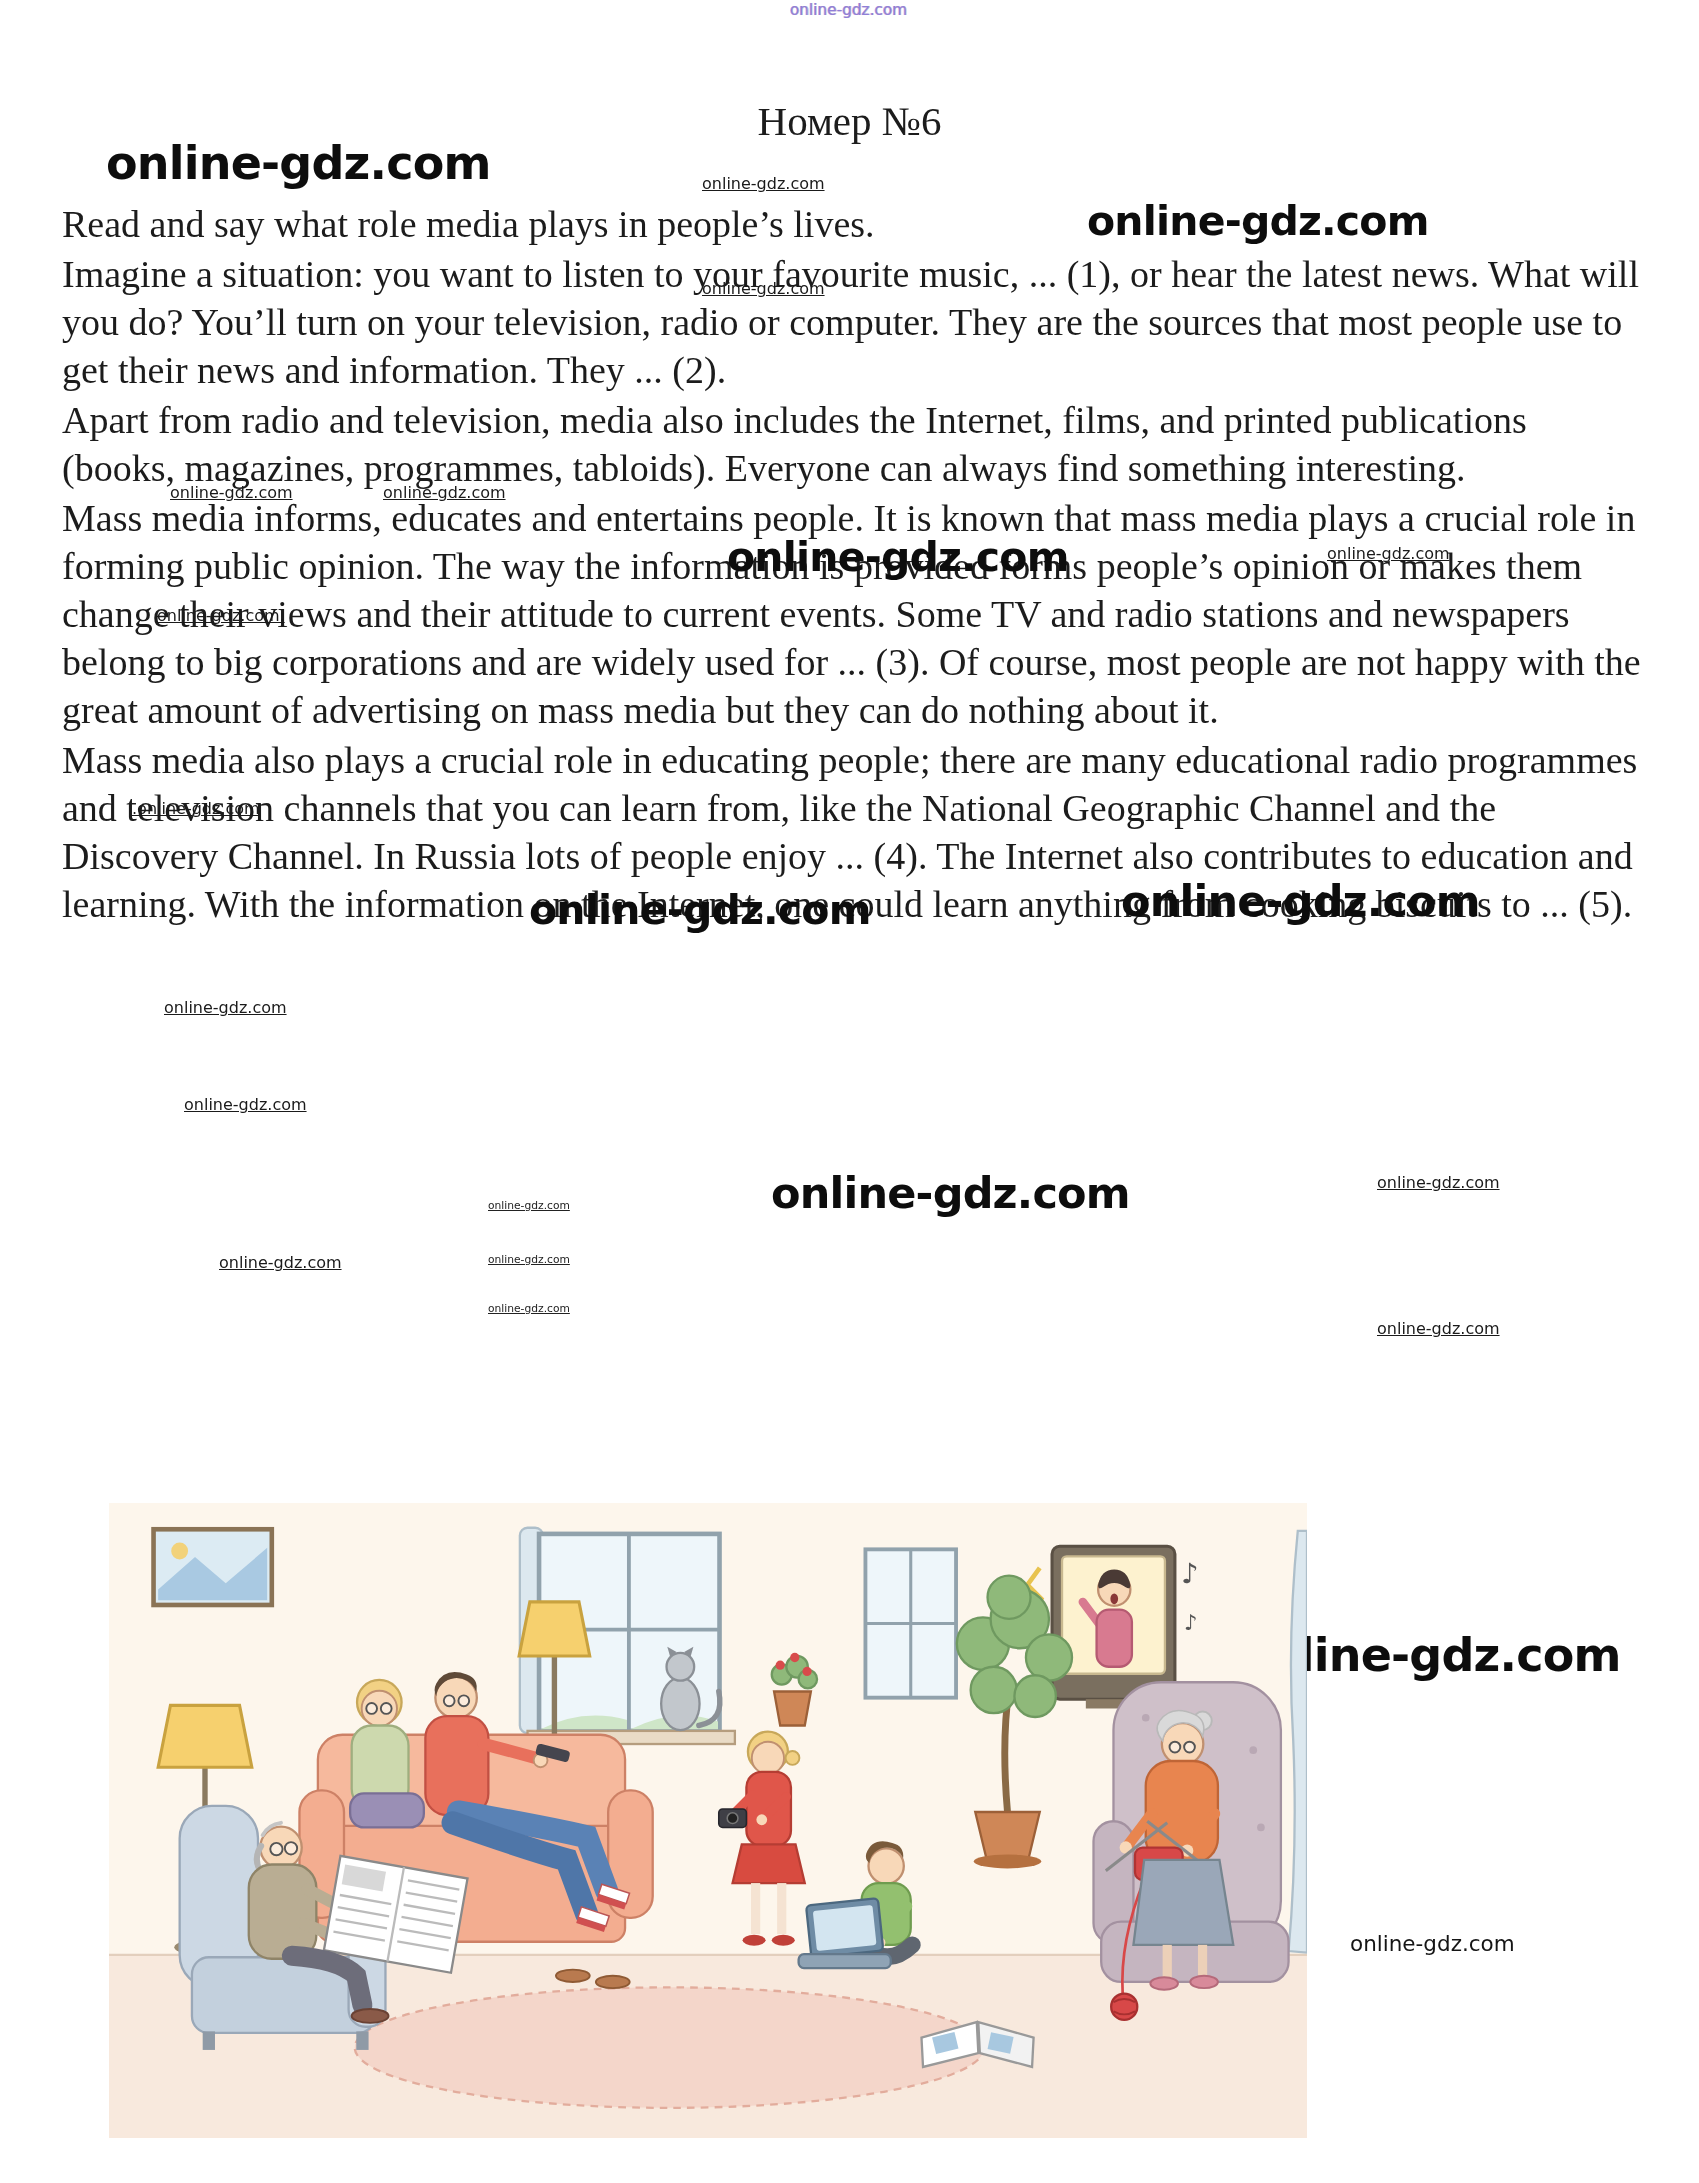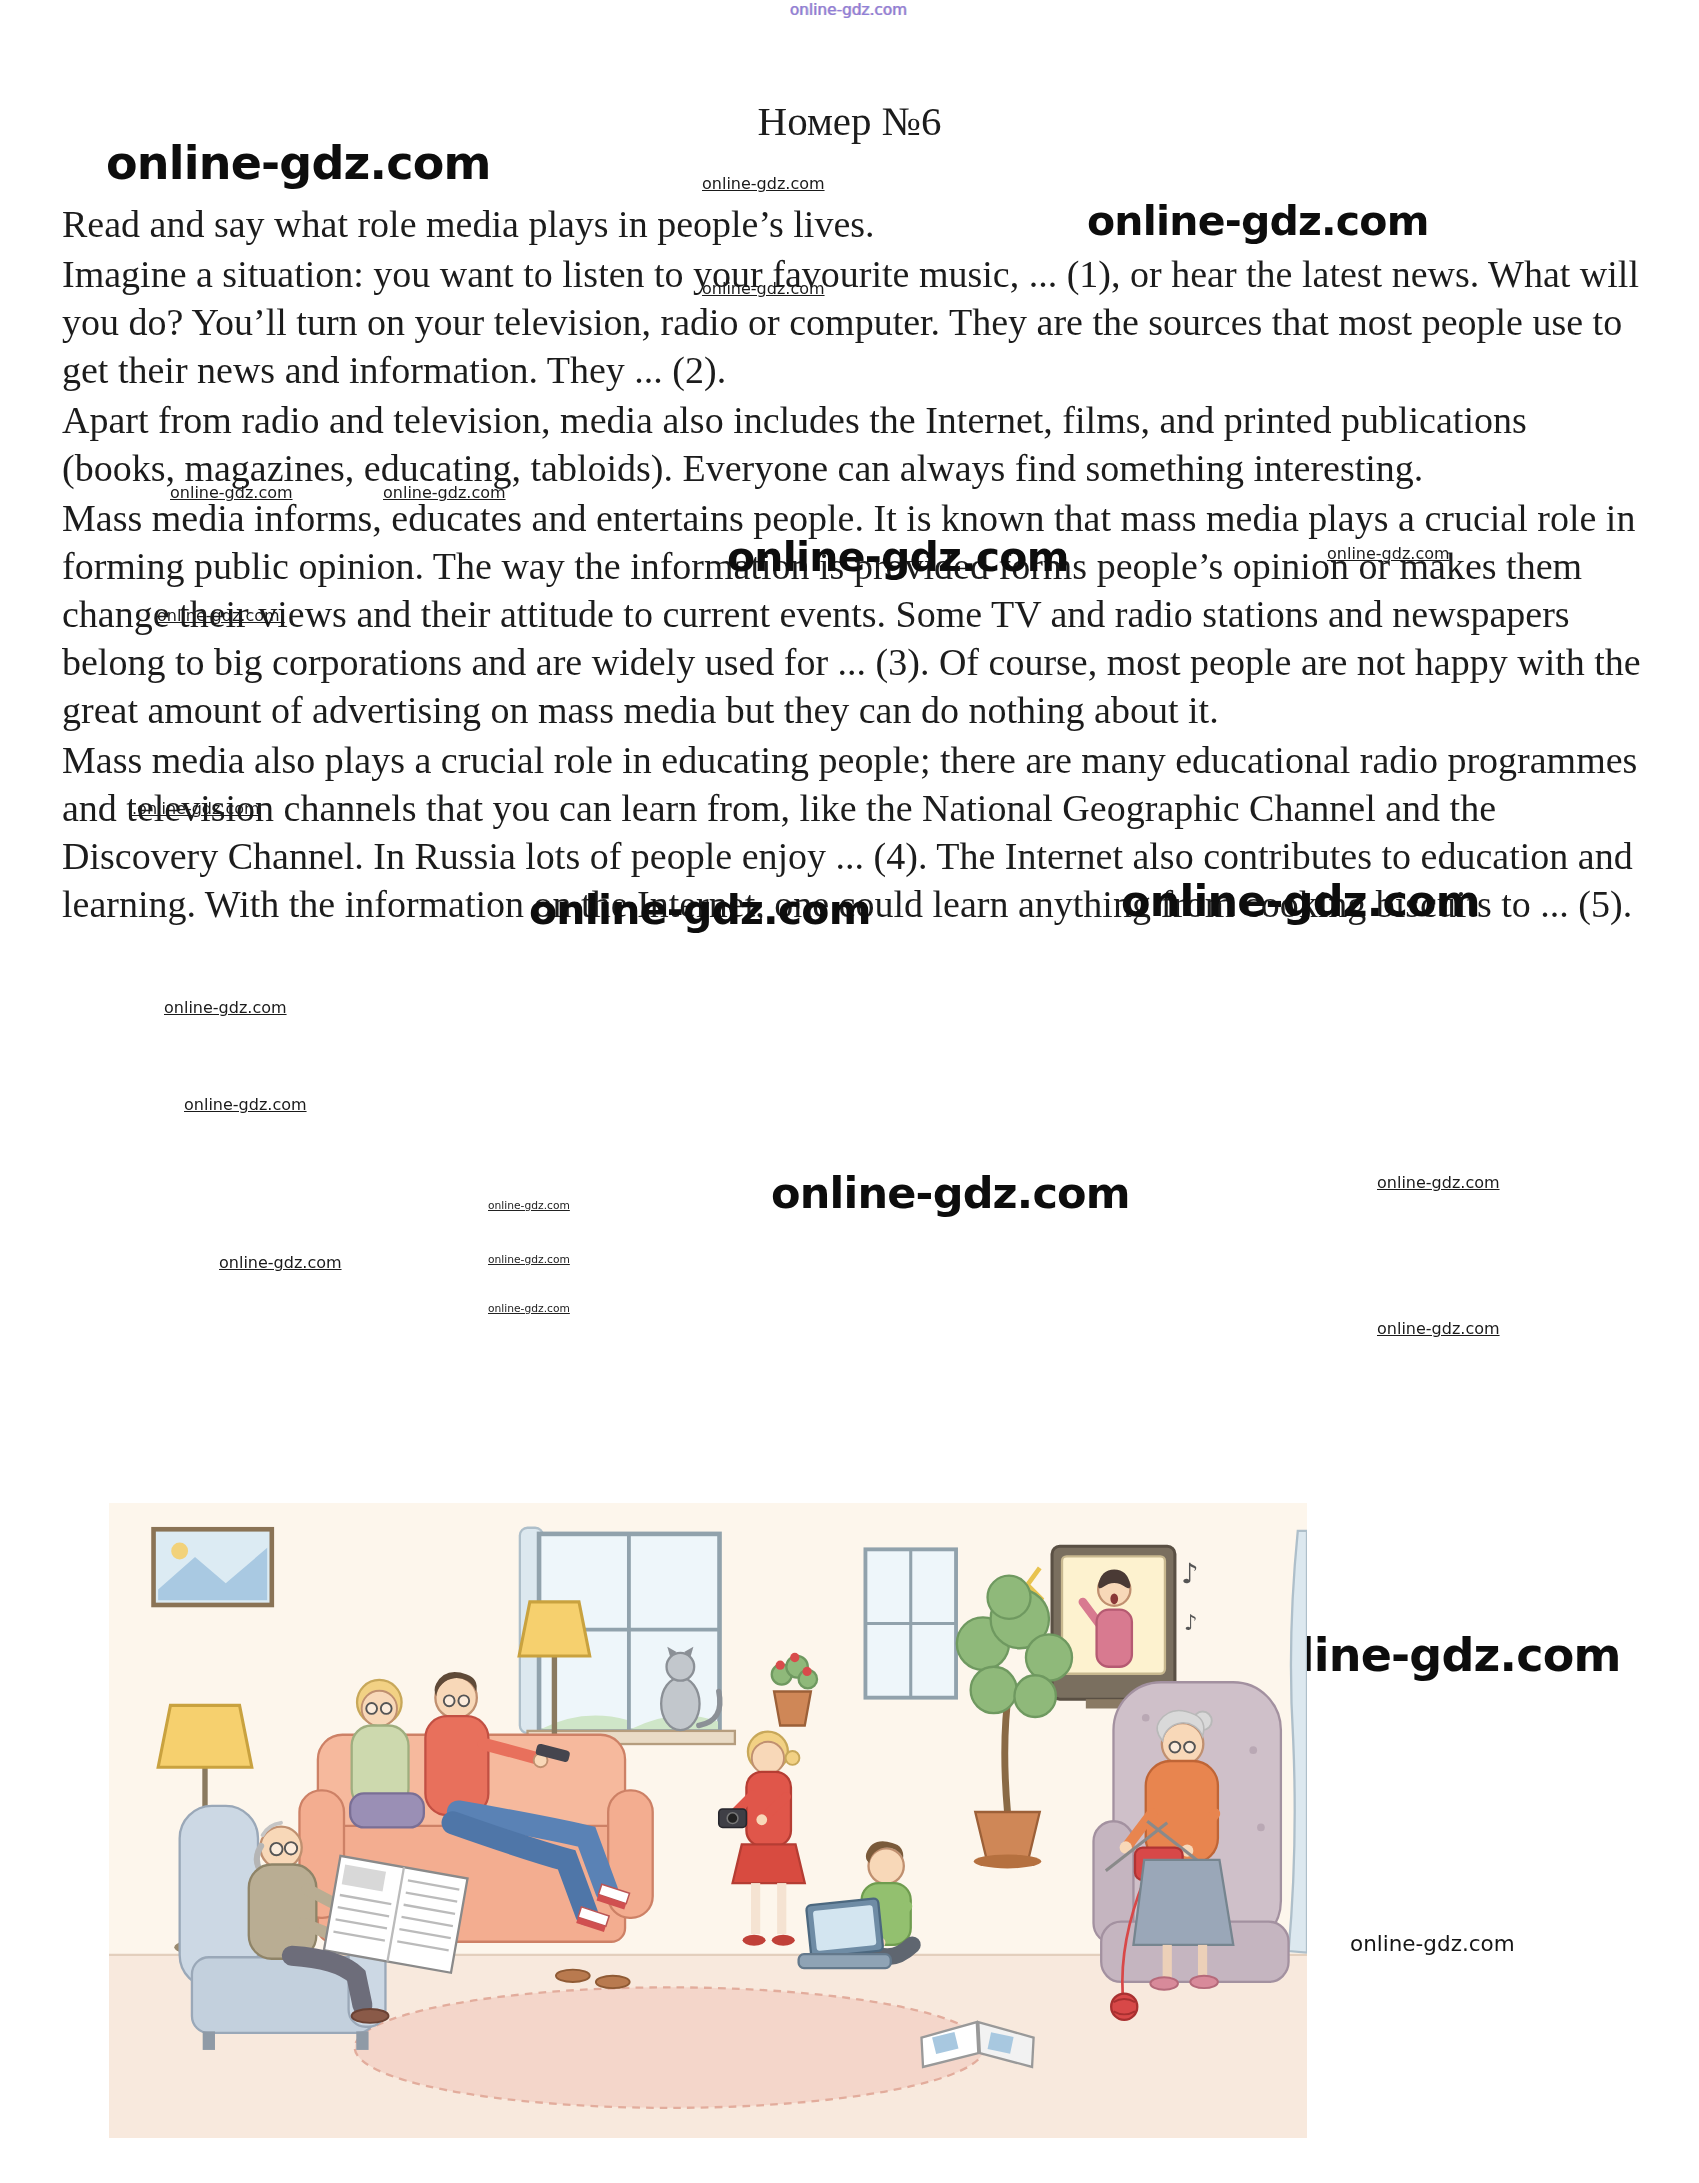--- a/index.html
+++ b/index.html
@@ -25,21 +25,21 @@
 
 <div class="page">
 
   <span class="wm wm-purple" style="left:790px;top:3.1px">online-gdz.com</span>
 
   <h1 class="title">Номер №6</h1>
 
   <div class="body-text">
     <p>Read and say what role media plays in people’s lives.</p>
     <p>Imagine a situation: you want to listen to your favourite music, ... (1), or hear the latest news. What will you do? You’ll turn on your television, radio or computer. They are the sources that most people use to get their news and information. They ... (2).</p>
-    <p>Apart from radio and television, media also includes the Internet, films, and printed publications (books, magazines, educating, tabloids). Everyone can always find something interesting.</p>
+    <p>Apart from radio and television, media also includes the Internet, films, and printed publications (books, magazines, programmes, tabloids). Everyone can always find something interesting.</p>
     <p>Mass media informs, educates and entertains people. It is known that mass media plays a crucial role in forming public opinion. The way the information is provided forms people’s opinion or makes them change their views and their attitude to current events. Some TV and radio stations and newspapers belong to big corporations and are widely used for ... (3). Of course, most people are not happy with the great amount of advertising on mass media but they can do nothing about it.</p>
     <p>Mass media also plays a crucial role in educating people; there are many educational radio programmes and television channels that you can learn from, like the National Geographic Channel and the Discovery Channel. In Russia lots of people enjoy ... (4). The Internet also contributes to education and learning. With the information on the Internet, one could learn anything from cooking biscuits to ... (5).</p>
   </div>
 
   <span class="wm wm-big" style="left:106px;top:140px;font-size:46px">online-gdz.com</span>
   <span class="wm wm-big" style="left:1087px;top:201px;font-size:41px">online-gdz.com</span>
   <span class="wm wm-big" style="left:727px;top:537px;font-size:41px">online-gdz.com</span>
   <span class="wm wm-big" style="left:529px;top:890px;font-size:41px">online-gdz.com</span>
   <span class="wm wm-big" style="left:1121px;top:880px;font-size:43px">online-gdz.com</span>
   <span class="wm wm-big" style="left:771px;top:1172px;font-size:43px">online-gdz.com</span>

